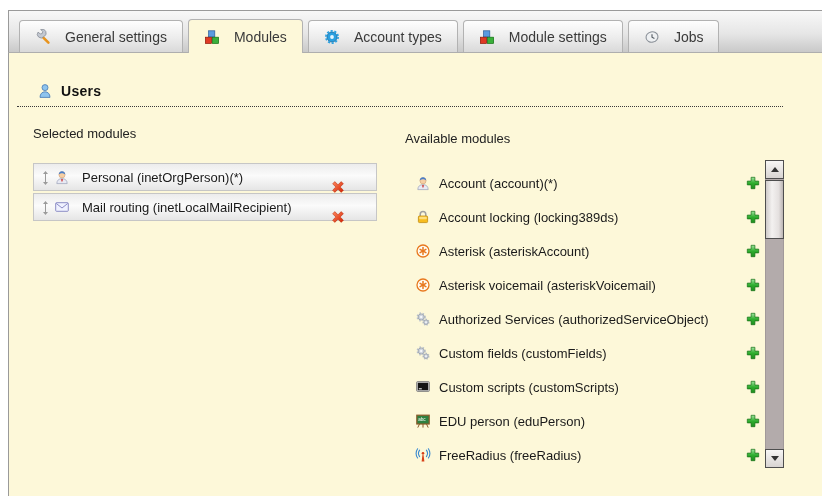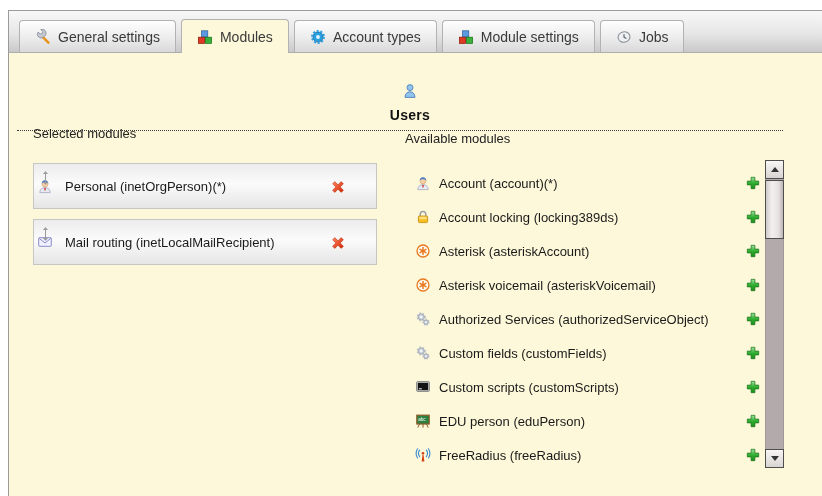--- a/index.html
+++ b/index.html
@@ -11,51 +11,51 @@
   
   .tabstrip{
     position:absolute;left:8px;top:10px;width:814px;height:43px;
     box-sizing:border-box;
     border-top:1px solid #9a9a9a;border-left:1px solid #9a9a9a;border-bottom:1px solid #aeaeae;
     background:linear-gradient(#f8f8f8,#e6e6e6 55%,#c9c9c9);
   }
   .tabs{display:flex;align-items:flex-end;height:100%;padding-left:10px;}
   .tab{
     box-sizing:border-box;height:32px;margin-right:5px;padding:0 15px;
-    display:flex;align-items:center;gap:7px;white-space:nowrap;
+    display:flex;align-items:center;gap:14px;white-space:nowrap;
     background:linear-gradient(#fefefe,#ececec 55%,#d9d9d9);
     border:1px solid #b2b2b2;border-bottom:none;border-radius:4px 4px 0 0;
     font-size:14px;color:#3a3a3a;cursor:default;position:relative;
   }
   .tab.active{
     height:34px;background:#fdf8d9;margin-bottom:-1px;z-index:3;
   }
   .icon{display:inline-block;line-height:0;}
   .icon svg{display:block;}
   
   .content{
     position:absolute;left:8px;top:53px;width:814px;height:443px;
     box-sizing:border-box;border-left:1px solid #9a9a9a;background:#fdf8d9;
   }
   .users-header{
     position:absolute;left:17px;top:83px;width:766px;box-sizing:border-box;
     border-bottom:1px dotted #3a3a3a;padding:0 0 7px 20px;
     display:flex;align-items:center;gap:8px;
-    font-weight:bold;font-size:14px;color:#111;letter-spacing:0.3px;flex-direction:column;
+    font-weight:bold;font-size:14px;color:#111;letter-spacing:0.3px;
   }
   .col-label{position:absolute;font-size:13px;color:#222;text-align:right;}
   #selected-label{left:33px;top:126px;}
   #available-label{left:405px;top:131px;}
   
   .selected-list{position:absolute;left:33px;top:163px;width:344px;}
   .sel-box{
-    box-sizing:border-box;height:46px;margin-bottom:10px;position:relative;
+    box-sizing:border-box;height:28px;margin-bottom:2px;position:relative;
     border:1px solid #c6c6c6;
     background:linear-gradient(180deg,#ececec 0%,#fbfbfb 45%,#e5e5e5 100%);
-    display:flex;align-items:center;padding-left:3px;
+    display:flex;align-items:center;padding-left:20px;
   }
   .drag{position:absolute;left:7px;top:6px;cursor:ns-resize;}
   .sel-label{margin-left:12px;font-size:13px;color:#1a1a1a;}
   .remove-btn{position:absolute;right:30px;top:15px;cursor:pointer;}
   
   .available-list{position:absolute;left:415px;top:166px;width:350px;}
   .avail-row{height:34px;display:flex;align-items:center;position:relative;}
   .avail-label{margin-left:8px;font-size:13px;color:#1a1a1a;}
   .add-btn{position:absolute;left:330px;top:9px;cursor:pointer;}
   

